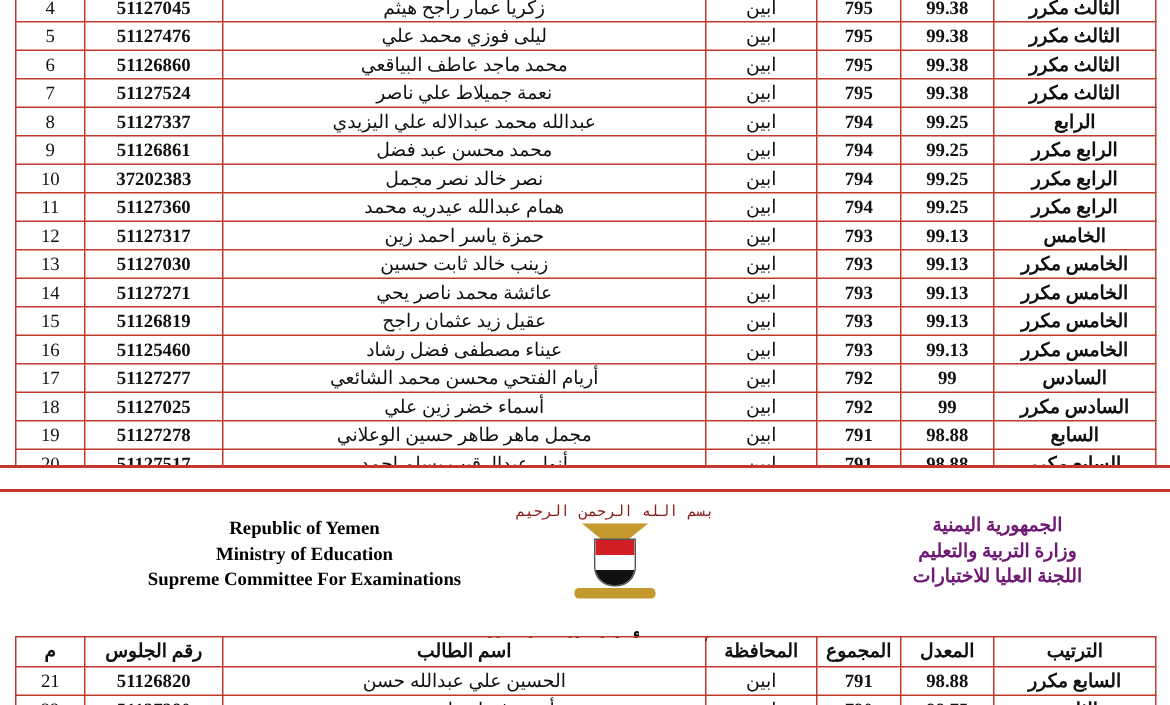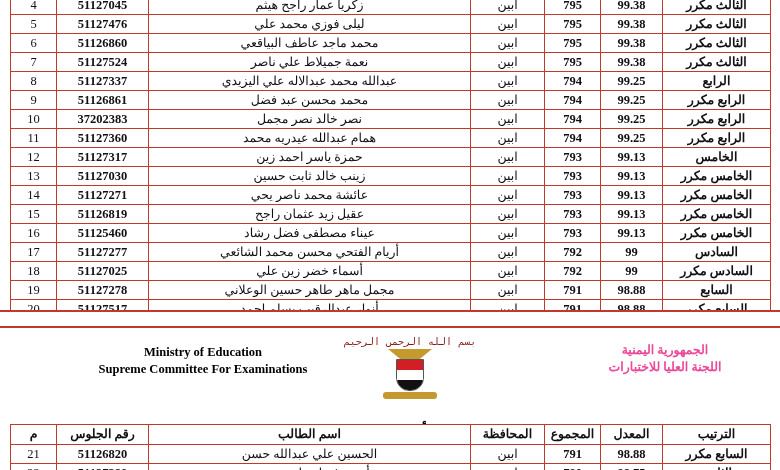--- a/index.html
+++ b/index.html
@@ -96,21 +96,21 @@
     font-weight: bold;
   }
   .hdr-right {
     position: absolute;
     right: 10px;
     top: 12px;
     width: 210px;
     text-align: center;
     font-size: 12.5px;
     line-height: 17px;
-    color: #ec4899;
+    color: #701a75;
     direction: rtl;
     font-weight: bold;
   }
   .hdr-center {
     position: absolute;
     left: 340px;
     top: 6px;
     width: 140px;
     text-align: center;
     font-family: Liberation Mono, monospace;
@@ -393,39 +393,41 @@
         </tr>
       </tbody>
     </table>
   </div>
 
   <div class="band"></div>
 
   <div class="hdr">
 
     <div class="hdr-left">
+      <div>Republic of Yemen</div>
       <div>Ministry of Education</div>
       <div>Supreme Committee For Examinations</div>
     </div>
 
     <div class="hdr-center">
       <div class="basmala">بسم الله الرحمن الرحيم</div>
       <div class="emblem">
         <span class="eagle"></span>
         <span class="shield">
           <i class="s1"></i>
           <i class="s2"></i>
           <i class="s3"></i>
         </span>
         <span class="ribbon"></span>
       </div>
     </div>
 
     <div class="hdr-right">
       <div>الجمهورية اليمنية</div>
+      <div>وزارة التربية والتعليم</div>
       <div>اللجنة العليا للاختبارات</div>
     </div>
 
     <div class="title-main">كشف أوائل المحافظات</div>
     <div class="sub-left">2024 - 2025</div>
     <div class="sub-left-label">العام الدراسي</div>
     <div class="sub-right">القسم : العلمي</div>
   </div>
 
   <div class="bot-wrap">

